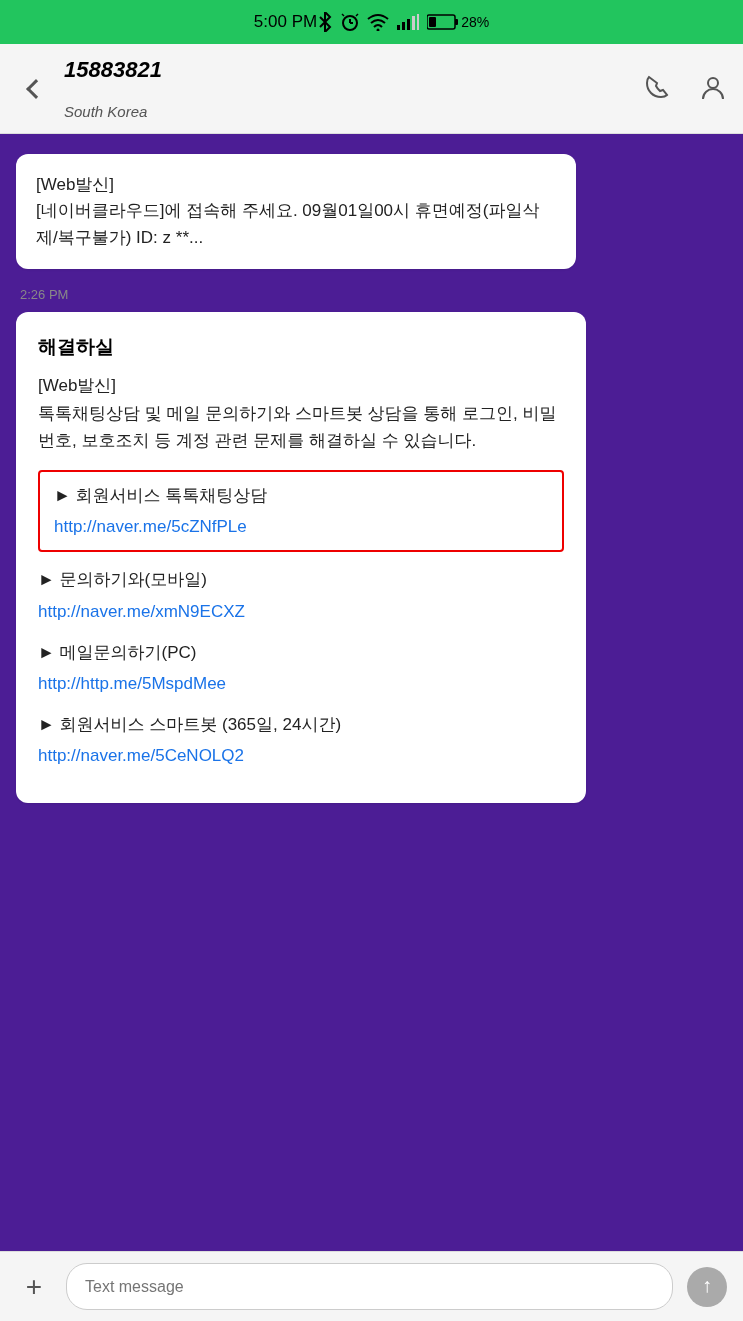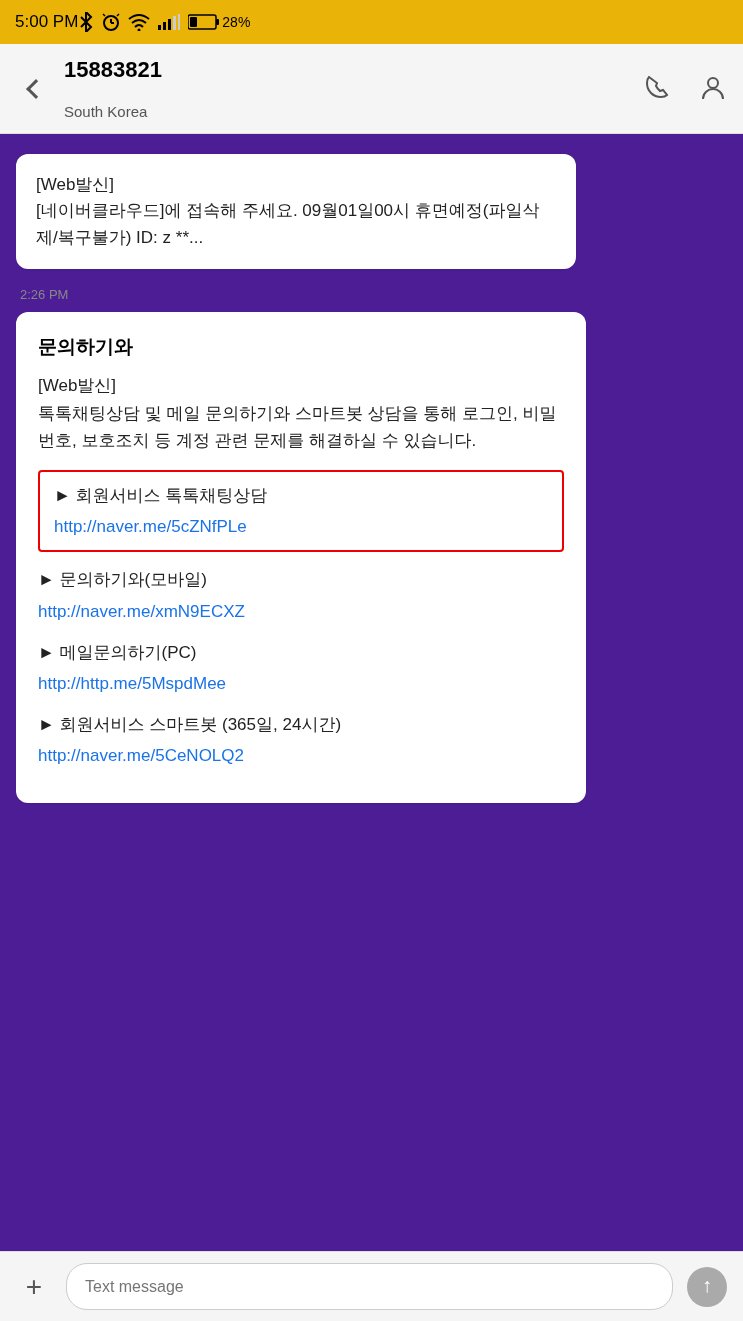--- a/index.html
+++ b/index.html
@@ -9,25 +9,25 @@
       width: 743px;
       min-height: 1321px;
       background: #f0f0f0;
       font-family: 'Arial', sans-serif;
       display: flex;
       flex-direction: column;
     }
 
     
     .status-bar {
-      background: #eab308;
+      background: #22c55e;
       height: 44px;
       display: flex;
       align-items: center;
-      justify-content: flex-start;
+      justify-content: center;
       padding: 0 15px;
     }
     .status-time {
       font-size: 17px;
       font-weight: 500;
       color: #000;
     }
     .status-icons {
       display: flex;
       align-items: center;
@@ -62,20 +62,21 @@
     .back-chevron {
       border-left: 3px solid #555;
       border-bottom: 3px solid #555;
       width: 14px;
       height: 14px;
       transform: rotate(45deg);
     }
     .contact-info {
       flex: 1;
       margin-left: 8px;
+      font-style: italic;
     }
     .contact-number {
       font-size: 22px;
       font-weight: 700;
       color: #000;
     }
     .contact-country {
       font-size: 15px;
       color: #555;
       margin-top: 20px;
@@ -293,21 +294,21 @@
 
 <div class="message-area">
 
   <div class="message-bubble">
     <span>[Web발신]<br>[네이버클라우드]에 접속해 주세요. 09월01일00시 휴면예정(파일삭제/복구불가) ID: z **...</span>
   </div>
 
   <div class="timestamp">2:26 PM</div>
 
   <div class="message-bubble-second">
-    <div class="msg-title">문의하기와</div>
+    <div class="msg-title">해결하실</div>
     <div class="msg-body">
       [Web발신]<br>
       톡톡채팅상담 및 메일 문의하기와 스마트봇 상담을 통해 로그인, 비밀번호, 보호조치 등 계정 관련 문제를 해결하실 수 있습니다.
     </div>
 
     <div class="link-section-highlighted">
       <div class="link-label">► 회원서비스 톡톡채팅상담</div>
       <a class="link-url">http://naver.me/5cZNfPLe</a>
     </div>
 

